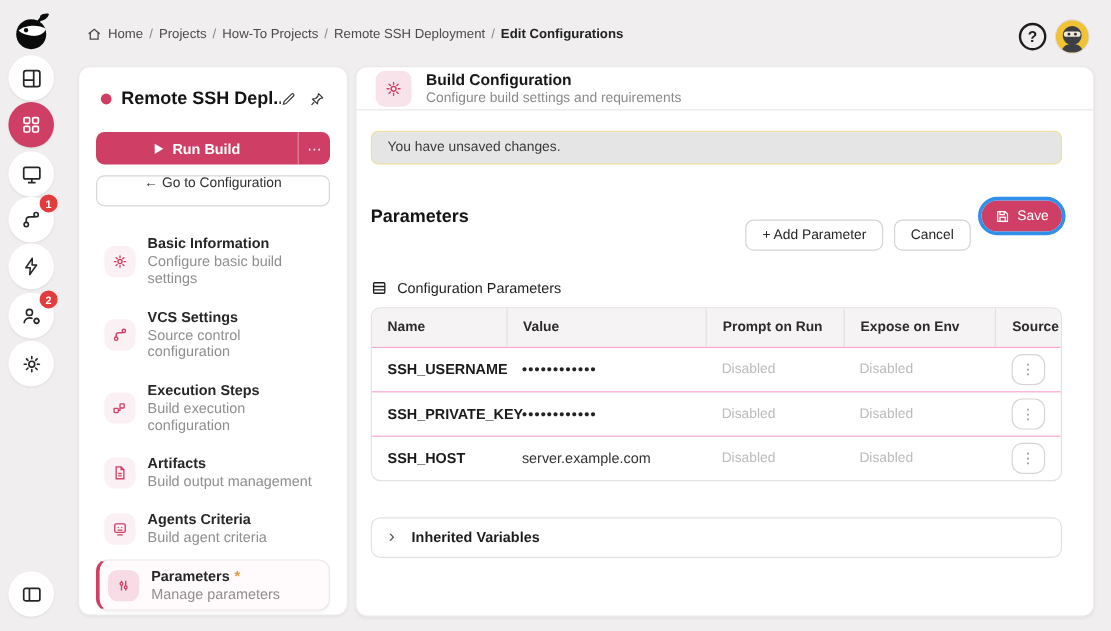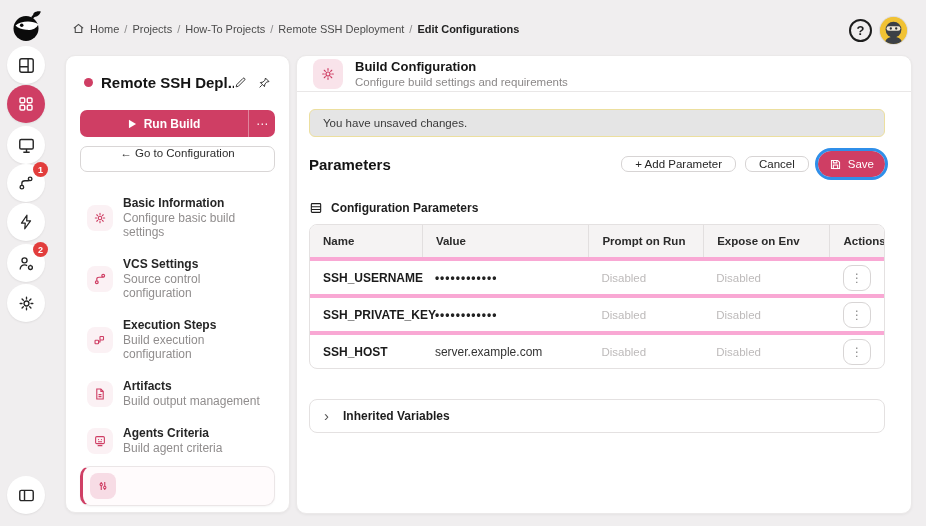--- a/index.html
+++ b/index.html
@@ -79,38 +79,38 @@
     display:flex; align-items:center; justify-content:center; flex:none; }
   .mh-title { font-size:13px; font-weight:700; color:#161616; }
   .mh-sub { font-size:11.5px; color:#8b8888; margin-top:2px; }
 
   .main-body { padding:0 26px 0 12px; }
   .banner { margin-top:17px; height:28px; background:#e5e5e5; border:1px solid #ecdf9f; border-radius:6px;
     display:flex; align-items:center; padding:0 13px; font-size:11.5px; color:#3a3a3a; }
 
   .toolbar { margin-top:14px; display:flex; align-items:center; }
   .page-h { font-size:15px; font-weight:700; color:#141414; flex:1; }
-  .btn { height:16px; border-radius:7px; border:1px solid #d7d4d4; background:#fff; color:#262626;
+  .btn { height:26px; border-radius:7px; border:1px solid #d7d4d4; background:#fff; color:#262626;
     font-size:11.5px; display:inline-flex; align-items:center; padding:0 13px; cursor:pointer;
-    font-family:inherit; }
+    font-family:inherit;margin-top:32px; }
   .btn + .btn, .btn + .save-wrap { margin-left:9px; }
   .save-wrap { margin-left:9px; }
   .btn-save { height:26px; border:none; border-radius:13px; background:#cf3e64; color:#fff;
     font-size:11.5px; display:inline-flex; align-items:center; gap:6px; padding:0 11px; cursor:pointer;
     outline:3px solid #2f8fe9; font-family:inherit; }
 
   .sect-label { margin-top:24px; display:flex; align-items:flex-start; gap:8px; font-size:12px;
-    font-weight:700; color:#1d1d1d; }
+    font-weight:400; color:#1d1d1d; }
 
   .ptable { margin-top:9px; border:1px solid #e4e1e1; border-radius:8px; overflow:hidden; background:#fff; }
   .trow { display:grid; grid-template-columns:19.5% 29% 20% 22% 9.5%; align-items:center; }
   .trow.head { background:#f5f3f3; height:32px; font-weight:700; color:#2b2b2b; font-size:11.5px; }
   .trow.head .cell { border-left:1px solid #e2dfdf; height:100%; display:flex; align-items:center; }
   .trow.head .cell:first-child { border-left:none; }
-  .trow.body { height:37px; border-top:4px solid #f9a8d4; font-size:12px; }
+  .trow.body { height:37px; border-top:1px solid #f9a8d4; font-size:12px; }
   .cell { padding-left:13px; }
   .c-name { font-weight:700; color:#1b1b1b; }
   .c-dots { font-weight:700; letter-spacing:1px; color:#222; }
   .c-val { color:#333; }
   .c-dis { color:#bdbaba; font-size:11.5px; }
   .c-act { display:flex; justify-content:center; padding-left:0; }
   .act-btn { width:28px; height:26px; border:1px solid #d8d5d5; border-radius:9px; background:#fff;
     color:#8a8a8a; font-size:12px; display:flex; align-items:center; justify-content:center; cursor:pointer; }
 
   .inherited { margin-top:30px; height:34px; border:1px solid #e4e1e1; border-radius:8px; background:#fff;
@@ -334,20 +334,26 @@
       </div>
 
       <div class="nav-item selected">
         <span class="nav-ico">
           <svg width="14" height="14" viewBox="0 0 24 24" fill="none" stroke="currentColor" stroke-width="1.9">
             <path d="M9 5 V19 M15 5 V19"></path>
             <circle cx="9" cy="9.5" r="2" fill="#fff"></circle>
             <circle cx="15" cy="14.5" r="2" fill="#fff"></circle>
           </svg>
         </span>
+        <span class="nav-txt">
+          <div class="t">
+            <span>Parameters</span><span class="mod-star">*</span>
+          </div>
+          <div class="s">Manage parameters</div>
+        </span>
       </div>
 
     </div>
   </div>
 
   <div class="card main">
 
     <div class="main-header">
       <span class="mh-ico">
         <svg width="16" height="16" viewBox="0 0 24 24" fill="none" stroke="currentColor" stroke-width="1.8" stroke-linecap="round">
@@ -389,21 +395,21 @@
         </svg>
         <span>Configuration Parameters</span>
       </div>
 
       <div class="ptable">
         <div class="trow head">
           <span class="cell">Name</span>
           <span class="cell">Value</span>
           <span class="cell">Prompt on Run</span>
           <span class="cell">Expose on Env</span>
-          <span class="cell">Actions</span>
+          <span class="cell">Source</span>
         </div>
 
         <div class="trow body">
           <span class="cell c-name">SSH_USERNAME</span>
           <span class="cell c-dots">••••••••••••</span>
           <span class="cell c-dis">Disabled</span>
           <span class="cell c-dis">Disabled</span>
           <span class="cell c-act">
             <button class="act-btn">
               <span>⋮</span>

